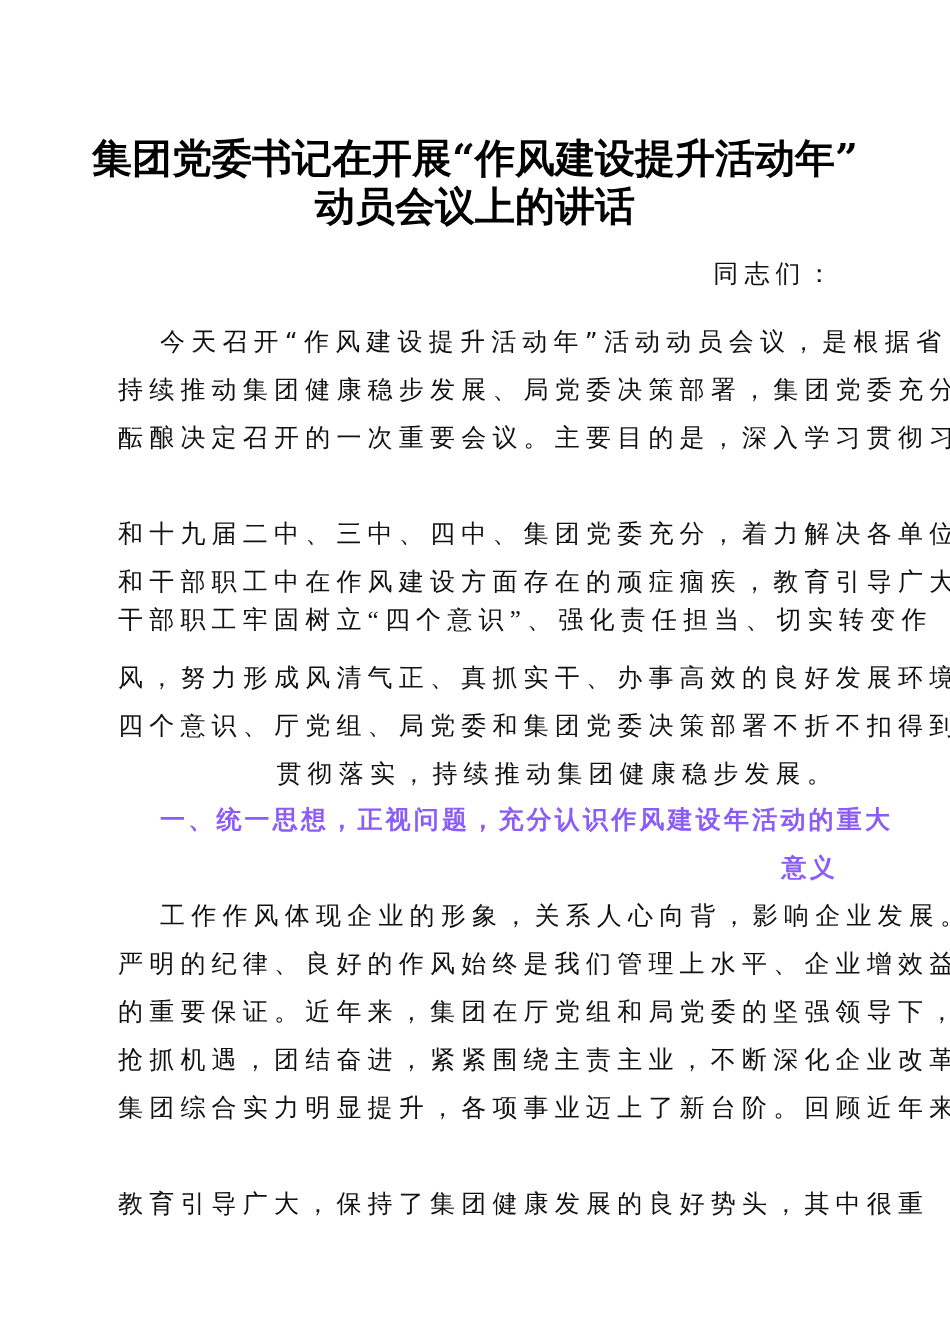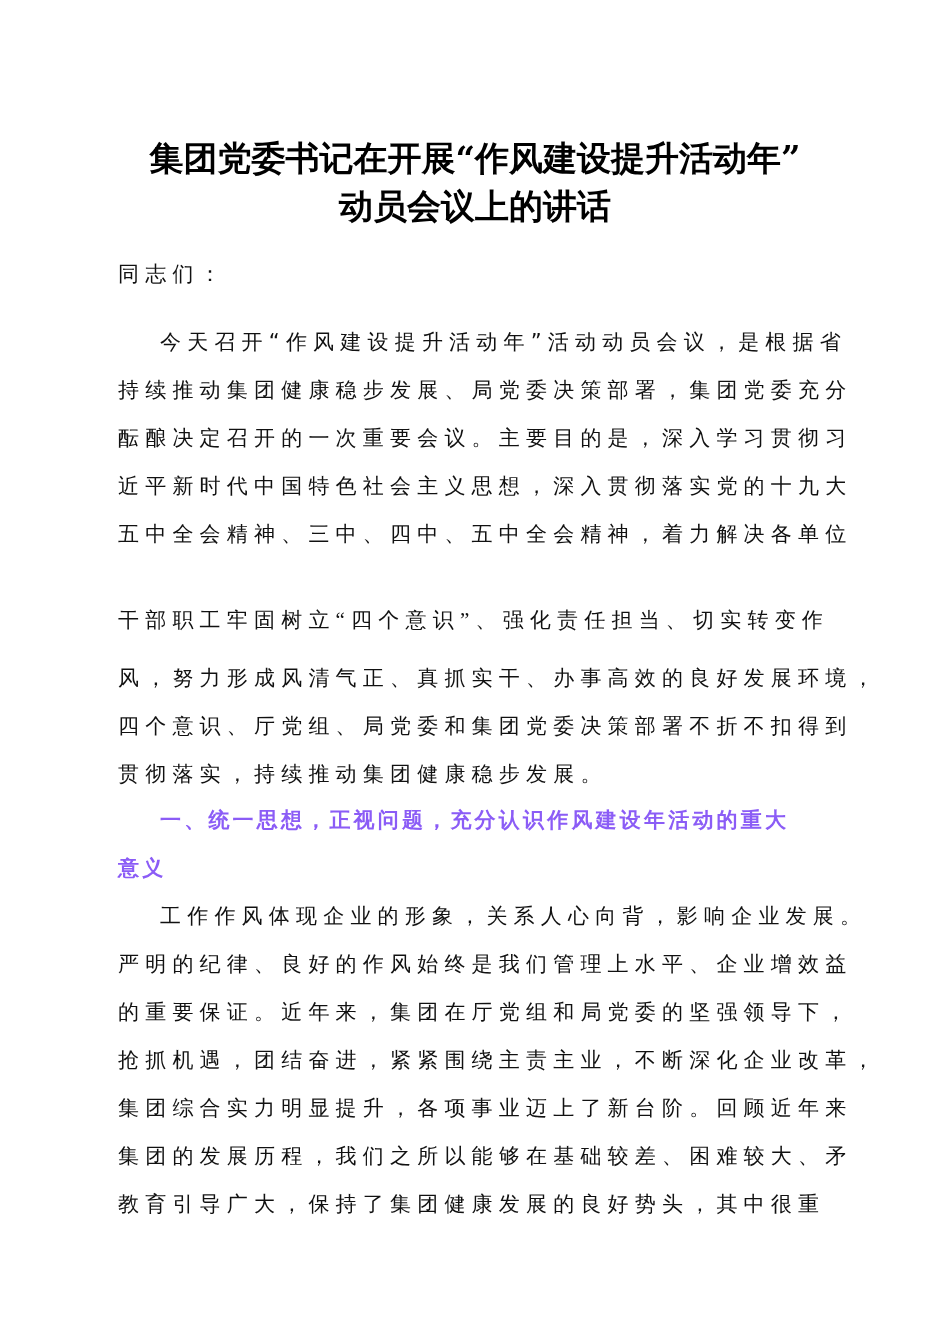--- a/index.html
+++ b/index.html
@@ -4,56 +4,56 @@
   <style>
     html, body { margin: 0; padding: 0; background: #ffffff; }
     body { width: 950px; height: 1344px; position: relative; overflow: hidden; }
     .page {
       position: absolute; left: 0; top: 0; width: 950px; height: 1344px;
       background: #ffffff; color: #000000;
     }
     .title {
       position: absolute; left: 0; width: 950px; text-align: center;
       font-family: "DejaVu Serif", "Liberation Serif", serif;
-      font-weight: bold; font-size: 34px; line-height: 48px; color: #000;
+      font-weight: bold; font-size: 40px; line-height: 48px; color: #000;
       letter-spacing: 0px;
     }
     .title.l1 { top: 134px; }
     .title.l2 { top: 182px; }
     .line {
       position: absolute; left: 118px; width: 720px;
       font-family: "DejaVu Sans", "Liberation Sans", sans-serif;
-      font-size: 21px; line-height: 40px; white-space: nowrap; color: #111;
+      font-size: 25px; line-height: 40px; white-space: nowrap; color: #111;
       letter-spacing: 6.2px;
+      text-align: right;
     }
     .line.indent { left: 160px; }
     .line.bold { font-weight: bold; letter-spacing: 3.2px; color: #8b5cf6; }
   </style>
 </head>
 <body>
 
 <div class="page">
   <div class="title l1">集团党委书记在开展“作风建设提升活动年”</div>
   <div class="title l2">动员会议上的讲话</div>
 
   <div class="line" style="top:254px;">同志们：</div>
 
   <div class="line indent" style="top:322px;">今天召开“作风建设提升活动年”活动动员会议，是根据省</div>
   <div class="line" style="top:370px;">持续推动集团健康稳步发展、局党委决策部署，集团党委充分</div>
   <div class="line" style="top:418px;">酝酿决定召开的一次重要会议。主要目的是，深入学习贯彻习</div>
-  <div class="line" style="top:466px;">近平新时代中国特色社会主义思想，深入贯彻落实党的十九大</div>
-  <div class="line" style="top:514px;">五中全会精神、三中、四中、五中全会精神，着力解决各单位</div>
+  <div class="line" style="top:514px;">和十九届二中、三中、四中、集团党委充分，着力解决各单位</div>
+  <div class="line" style="top:562px;">和干部职工中在作风建设方面存在的顽症痼疾，教育引导广大</div>
   <div class="line" style="top:600px;font-family:Liberation Serif, serif;">干部职工牢固树立“四个意识”、强化责任担当、切实转变作</div>
   <div class="line" style="top:658px;">风，努力形成风清气正、真抓实干、办事高效的良好发展环境，</div>
   <div class="line" style="top:706px;">四个意识、厅党组、局党委和集团党委决策部署不折不扣得到</div>
   <div class="line" style="top:754px;">贯彻落实，持续推动集团健康稳步发展。</div>
 
   <div class="line indent bold" style="top:800px;">一、统一思想，正视问题，充分认识作风建设年活动的重大</div>
   <div class="line bold" style="top:848px;">意义</div>
 
   <div class="line indent" style="top:896px;">工作作风体现企业的形象，关系人心向背，影响企业发展。</div>
   <div class="line" style="top:944px;">严明的纪律、良好的作风始终是我们管理上水平、企业增效益</div>
   <div class="line" style="top:992px;">的重要保证。近年来，集团在厅党组和局党委的坚强领导下，</div>
   <div class="line" style="top:1040px;">抢抓机遇，团结奋进，紧紧围绕主责主业，不断深化企业改革，</div>
   <div class="line" style="top:1088px;">集团综合实力明显提升，各项事业迈上了新台阶。回顾近年来</div>
-  <div class="line" style="top:1136px;">集团的发展历程，我们之所以能够在基础较差、困难较大、矛</div>
   <div class="line" style="top:1184px;">教育引导广大，保持了集团健康发展的良好势头，其中很重</div>
 </div>
 
 </body></html>

